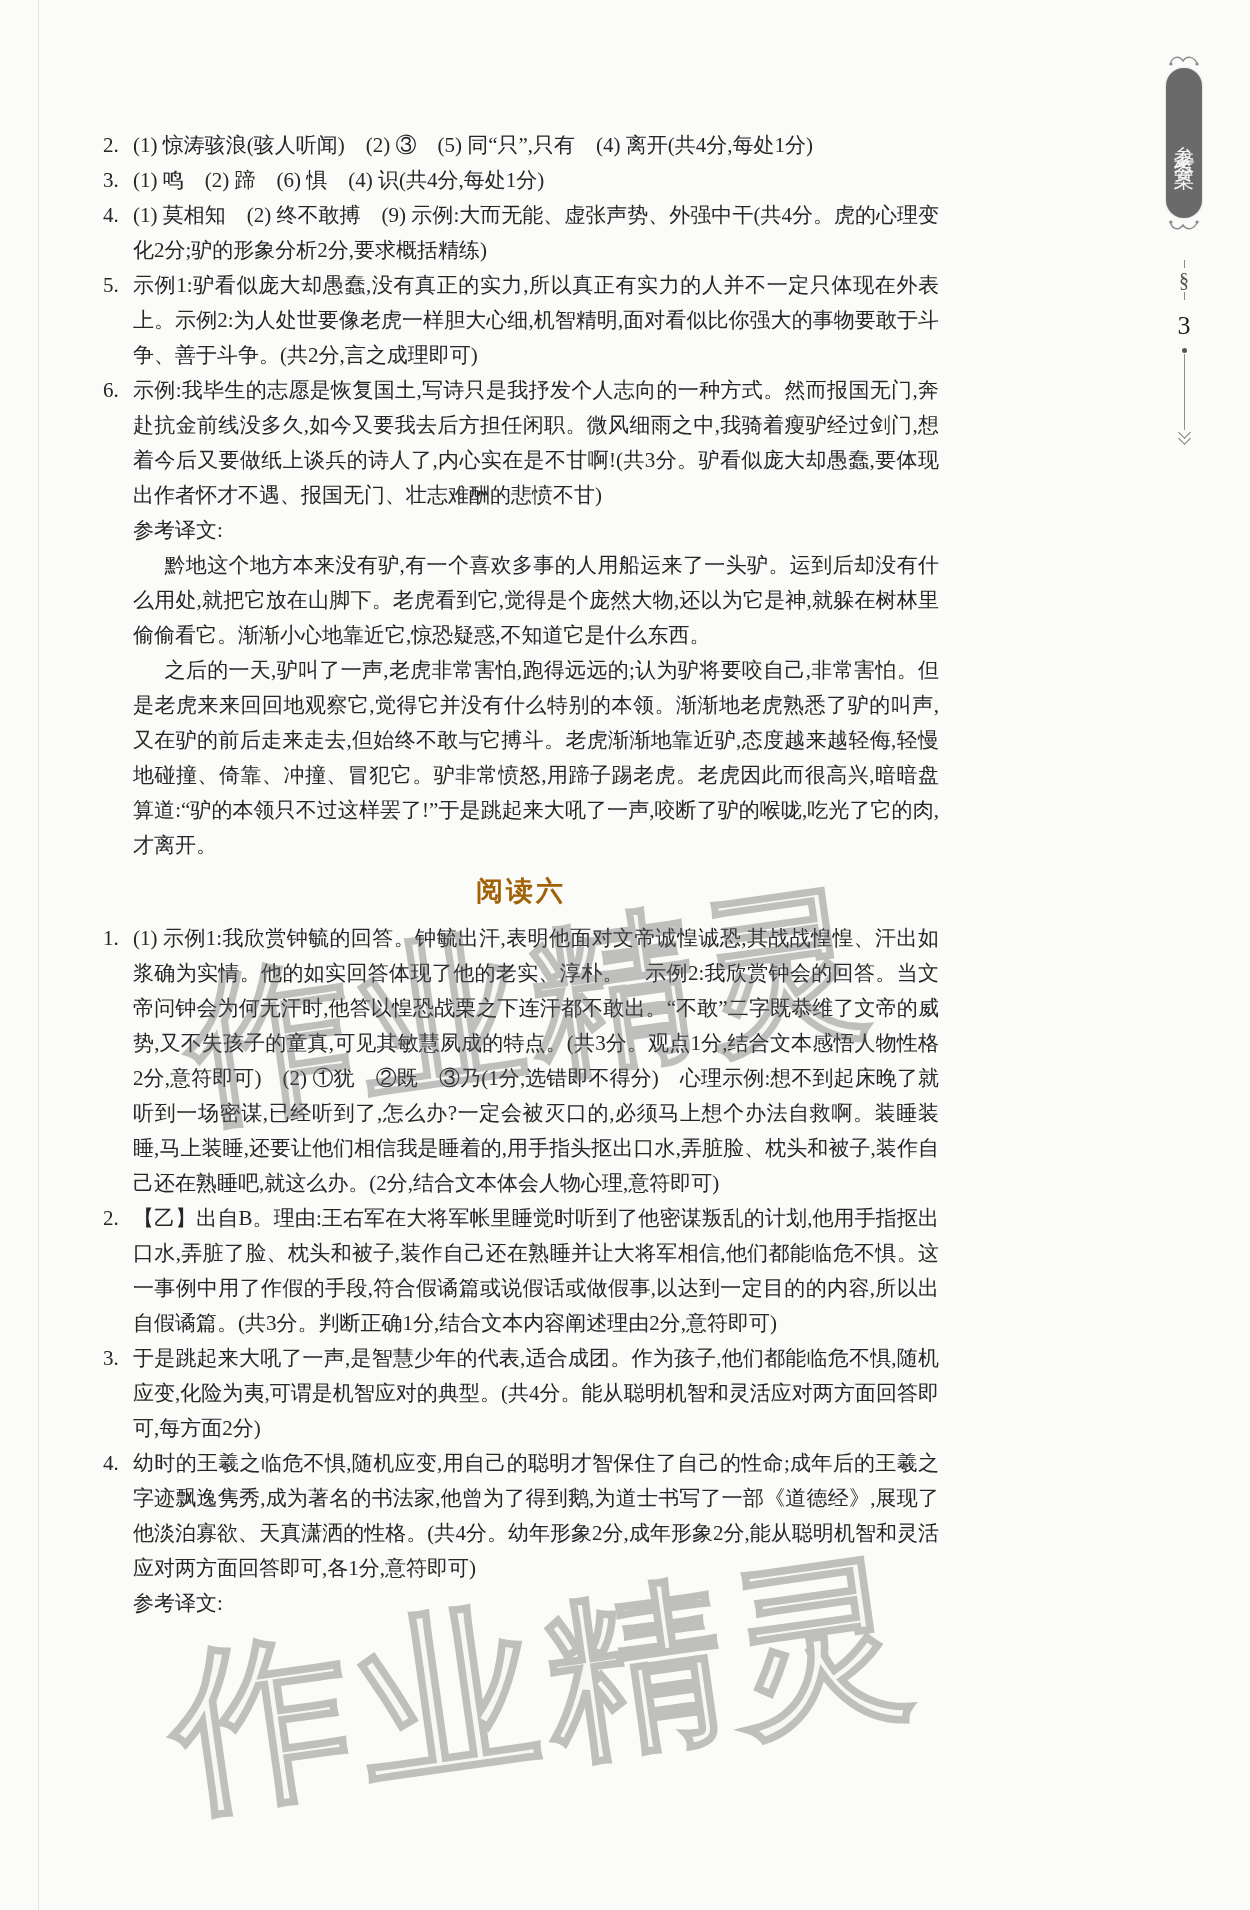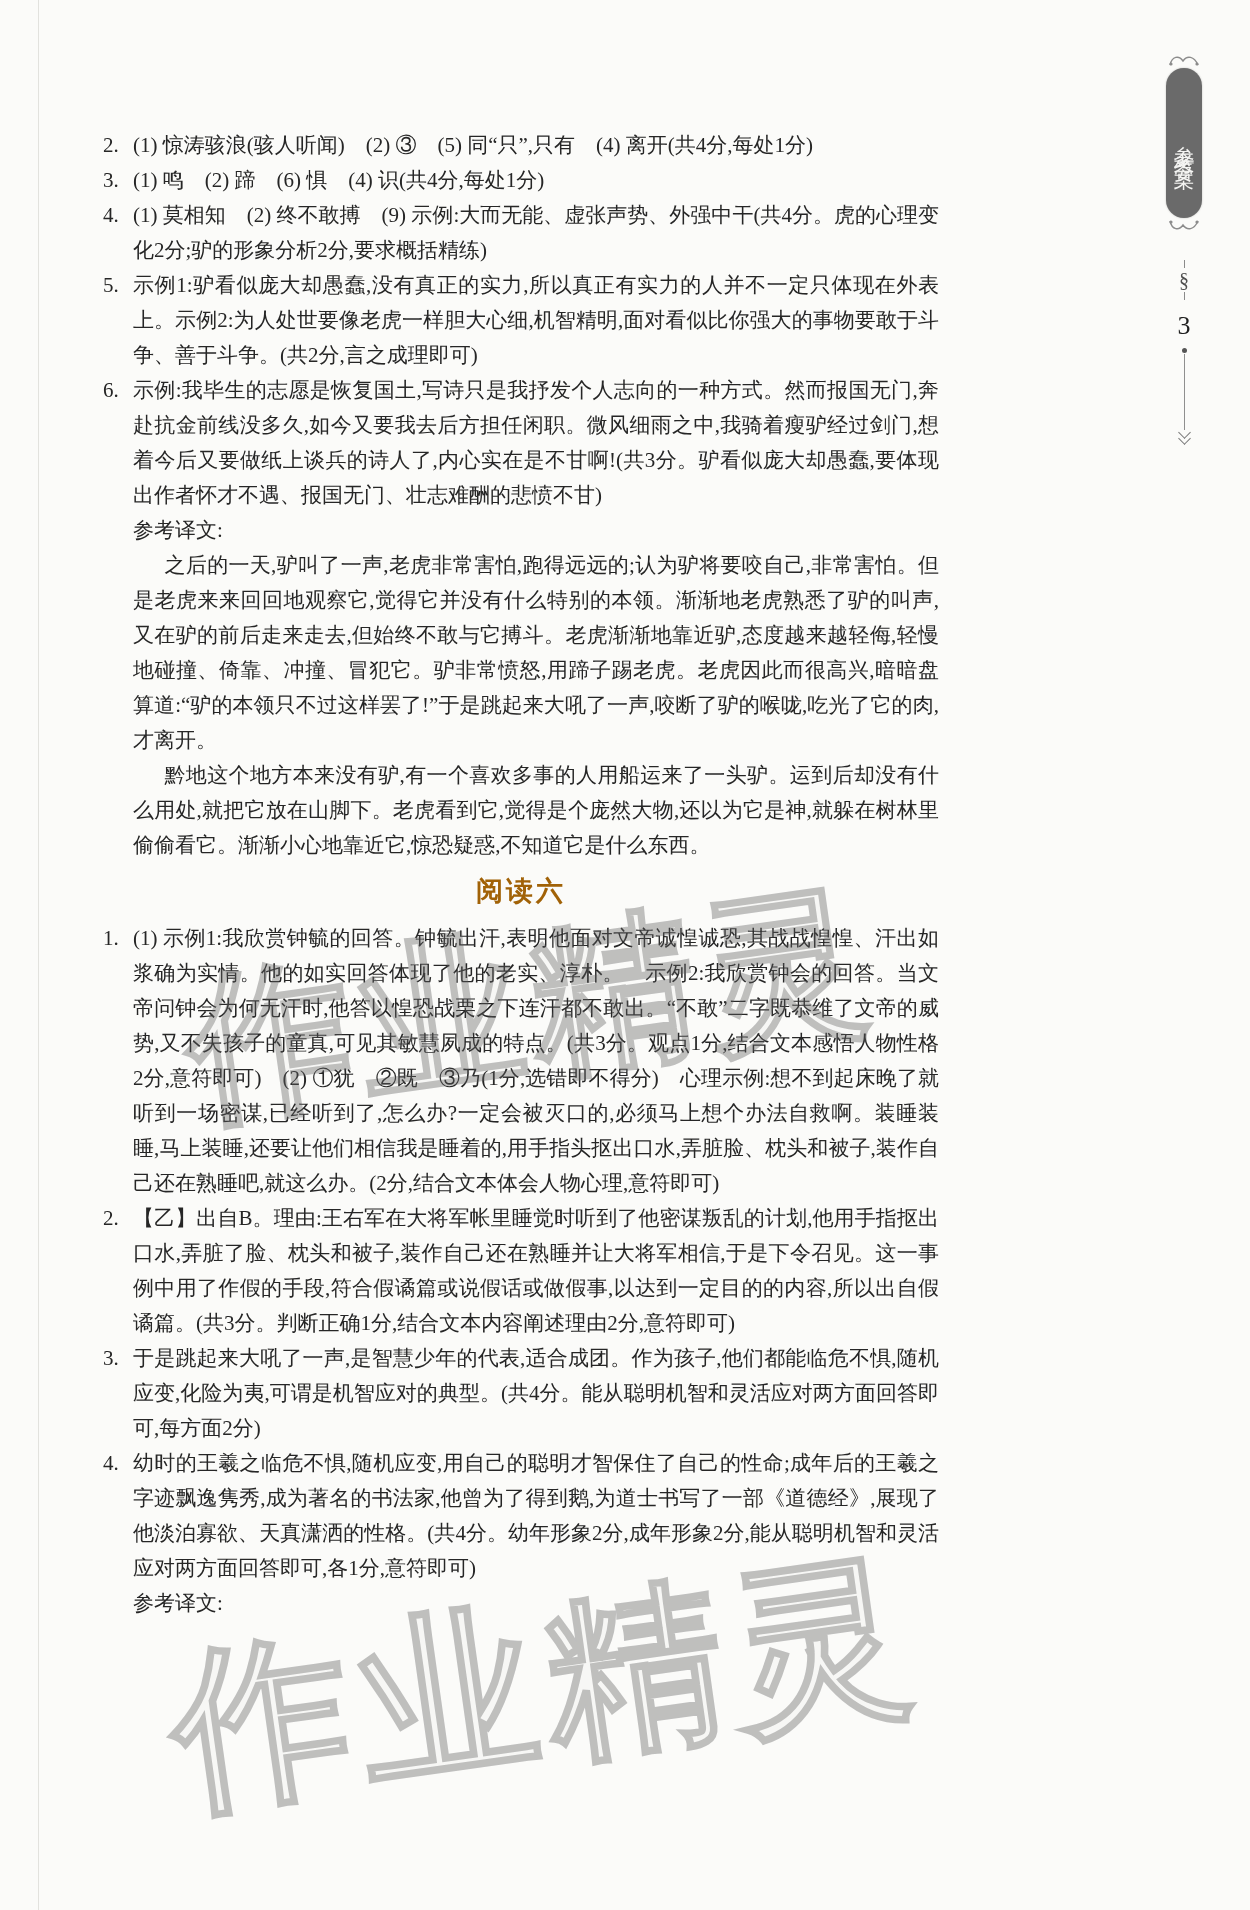--- a/index.html
+++ b/index.html
@@ -84,33 +84,33 @@
     <div class="item">
       <span class="num">5.</span>
       <span class="txt">示例1:驴看似庞大却愚蠢,没有真正的实力,所以真正有实力的人并不一定只体现在外表上。示例2:为人处世要像老虎一样胆大心细,机智精明,面对看似比你强大的事物要敢于斗争、善于斗争。(共2分,言之成理即可)</span>
     </div>
     <div class="item">
       <span class="num">6.</span>
       <span class="txt">示例:我毕生的志愿是恢复国土,写诗只是我抒发个人志向的一种方式。然而报国无门,奔赴抗金前线没多久,如今又要我去后方担任闲职。微风细雨之中,我骑着瘦驴经过剑门,想着今后又要做纸上谈兵的诗人了,内心实在是不甘啊!(共3分。驴看似庞大却愚蠢,要体现出作者怀才不遇、报国无门、壮志难酬的悲愤不甘)</span>
     </div>
 
     <div class="trans-label">参考译文:</div>
+    <div class="para">黔地这个地方本来没有驴,有一个喜欢多事的人用船运来了一头驴。运到后却没有什么用处,就把它放在山脚下。老虎看到它,觉得是个庞然大物,还以为它是神,就躲在树林里偷偷看它。渐渐小心地靠近它,惊恐疑惑,不知道它是什么东西。</div>
     <div class="para">之后的一天,驴叫了一声,老虎非常害怕,跑得远远的;认为驴将要咬自己,非常害怕。但是老虎来来回回地观察它,觉得它并没有什么特别的本领。渐渐地老虎熟悉了驴的叫声,又在驴的前后走来走去,但始终不敢与它搏斗。老虎渐渐地靠近驴,态度越来越轻侮,轻慢地碰撞、倚靠、冲撞、冒犯它。驴非常愤怒,用蹄子踢老虎。老虎因此而很高兴,暗暗盘算道:“驴的本领只不过这样罢了!”于是跳起来大吼了一声,咬断了驴的喉咙,吃光了它的肉,才离开。</div>
-    <div class="para">黔地这个地方本来没有驴,有一个喜欢多事的人用船运来了一头驴。运到后却没有什么用处,就把它放在山脚下。老虎看到它,觉得是个庞然大物,还以为它是神,就躲在树林里偷偷看它。渐渐小心地靠近它,惊恐疑惑,不知道它是什么东西。</div>
 
     <div class="section-heading">阅读六</div>
 
     <div class="item">
       <span class="num">1.</span>
       <span class="txt">(1) 示例1:我欣赏钟毓的回答。钟毓出汗,表明他面对文帝诚惶诚恐,其战战惶惶、汗出如浆确为实情。他的如实回答体现了他的老实、淳朴。　示例2:我欣赏钟会的回答。当文帝问钟会为何无汗时,他答以惶恐战栗之下连汗都不敢出。“不敢”二字既恭维了文帝的威势,又不失孩子的童真,可见其敏慧夙成的特点。(共3分。观点1分,结合文本感悟人物性格2分,意符即可)　(2) ①犹　②既　③乃(1分,选错即不得分)　心理示例:想不到起床晚了就听到一场密谋,已经听到了,怎么办?一定会被灭口的,必须马上想个办法自救啊。装睡装睡,马上装睡,还要让他们相信我是睡着的,用手指头抠出口水,弄脏脸、枕头和被子,装作自己还在熟睡吧,就这么办。(2分,结合文本体会人物心理,意符即可)</span>
     </div>
     <div class="item">
       <span class="num">2.</span>
       <span class="txt">
-        <div>【乙】出自B。理由:王右军在大将军帐里睡觉时听到了他密谋叛乱的计划,他用手指抠出口水,弄脏了脸、枕头和被子,装作自己还在熟睡并让大将军相信,于是下令召见。这一事例中用了作假的手段,符合假谲篇或说假话或做假事,以达到一定目的的内容,所以出自假谲篇。(共3分。判断正确1分,结合文本内容阐述理由2分,意符即可)</div>
+        <div>【乙】出自B。理由:王右军在大将军帐里睡觉时听到了他密谋叛乱的计划,他用手指抠出口水,弄脏了脸、枕头和被子,装作自己还在熟睡并让大将军相信,他们都能临危不惧。这一事例中用了作假的手段,符合假谲篇或说假话或做假事,以达到一定目的的内容,所以出自假谲篇。(共3分。判断正确1分,结合文本内容阐述理由2分,意符即可)</div>
       </span>
     </div>
     <div class="item">
       <span class="num">3.</span>
       <span class="txt">于是跳起来大吼了一声,是智慧少年的代表,适合成团。作为孩子,他们都能临危不惧,随机应变,化险为夷,可谓是机智应对的典型。(共4分。能从聪明机智和灵活应对两方面回答即可,每方面2分)</span>
     </div>
     <div class="item">
       <span class="num">4.</span>
       <span class="txt">幼时的王羲之临危不惧,随机应变,用自己的聪明才智保住了自己的性命;成年后的王羲之字迹飘逸隽秀,成为著名的书法家,他曾为了得到鹅,为道士书写了一部《道德经》,展现了他淡泊寡欲、天真潇洒的性格。(共4分。幼年形象2分,成年形象2分,能从聪明机智和灵活应对两方面回答即可,各1分,意符即可)</span>
     </div>

